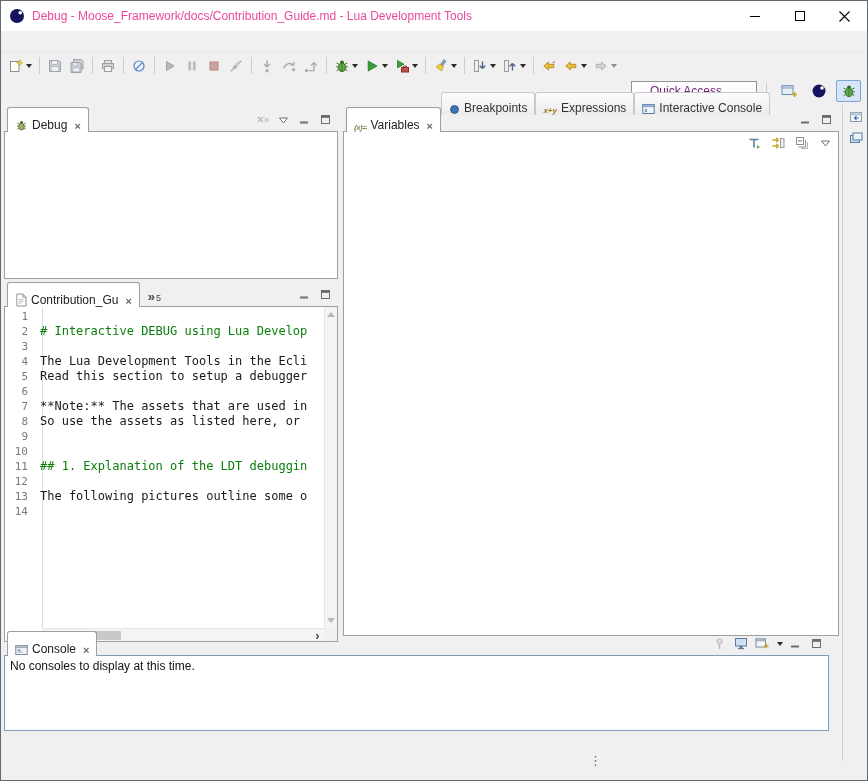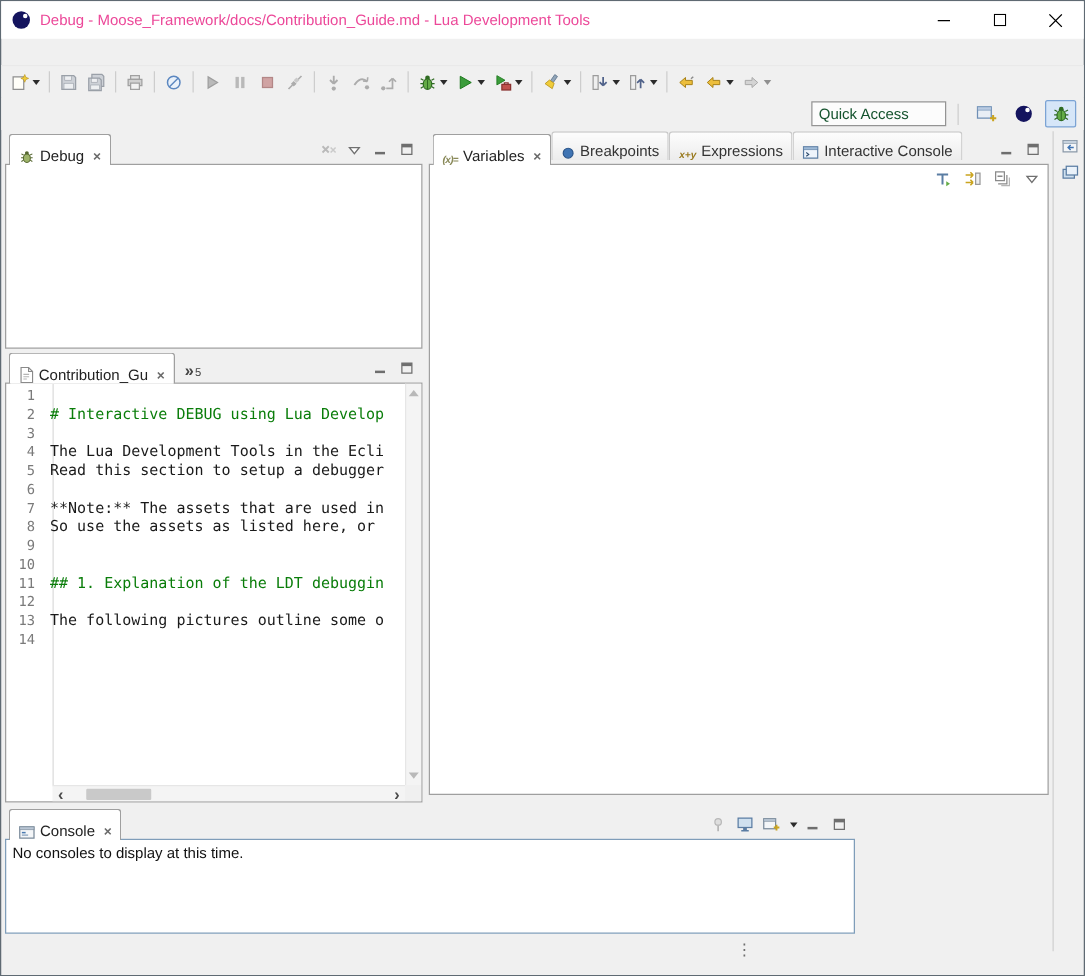--- a/index.html
+++ b/index.html
@@ -18,42 +18,42 @@
   .menu-item{padding:0 8px;height:21px;line-height:21px;cursor:default}
 
   
   .toolbar{position:absolute;top:51px;left:0;right:0;height:26px;display:flex;align-items:center;padding:0 4px;background:#f0f0f0;border-top:1px solid #e9e9e9}
   .tbtn{height:22px;min-width:20px;padding:0 2px;display:flex;align-items:center;justify-content:center;border:1px solid transparent;border-radius:2px}
   .tbtn svg{display:block}
   .dd{width:0;height:0;border-left:3px solid transparent;border-right:3px solid transparent;border-top:4px solid #2b2b2b;margin-left:2px}
   .dd.gray{border-top-color:#8b8b8b}
   .tsep{width:1px;height:17px;background:#cdcdcd;margin:0 4px}
   .row2{position:absolute;top:77px;left:0;right:0;height:26px;display:flex;align-items:center;justify-content:flex-end;padding-right:6px;gap:5px;background:#f0f0f0}
-  .qa{width:108px;height:20px;border:1px solid #949494;background:#fcfcfc;display:flex;align-items:center;padding:0 5px;color:#14532d}
+  .qa{width:126px;height:20px;border:1px solid #949494;background:#fcfcfc;display:flex;align-items:center;padding:0 18px;color:#701a75}
   .pbtn{width:25px;height:22px;display:flex;align-items:center;justify-content:center;border:1px solid transparent;border-radius:2px}
   .pbtn.active{background:#d6e6f8;border-color:#7ba3d4}
 
   
   .panel{position:absolute}
   .tabrow{position:absolute;top:0;left:0;right:0;height:25px;display:flex;align-items:flex-end;padding-left:3px;z-index:2}
   .tab{display:flex;align-items:flex-end;gap:4px;padding:0 7px;font-size:12px;color:#222;border-radius:3px 3px 0 0;white-space:nowrap}
   .tab.sel{background:#fff;border:1px solid #9f9f9f;border-bottom:none;height:25px;z-index:3}
-  .tab.unsel{background:linear-gradient(#fdfdfd,#ececec);border:1px solid #c9c9c9;border-bottom:none;height:23px;margin-bottom:4px;color:#333}
+  .tab.unsel{background:linear-gradient(#fdfdfd,#ececec);border:1px solid #c9c9c9;border-bottom:none;height:23px;margin-bottom:17px;color:#333}
   .panel-body{position:absolute;left:0;right:0;top:24px;bottom:0;background:#fff;border:1px solid #9f9f9f}
   .hdrbtns{margin-left:auto;display:flex;align-items:center;gap:4px;padding-right:4px;margin-bottom:5px}
   .hbtn{width:17px;height:15px;display:flex;align-items:center;justify-content:center}
   .xclose{font-size:11px;line-height:11px;color:#6b6b6b;margin-left:3px;font-weight:bold}
   .icx{font-size:8px;color:#8a8a5a;font-style:italic;font-weight:bold;letter-spacing:-0.5px}
   .icx2{font-size:8px;color:#997a1f;font-style:italic;font-weight:bold}
 
   
   .debug-panel{left:3px;top:106px;width:334px;height:172px}
   .editor-panel{left:3px;top:281px;width:334px;height:360px}
   .right-panel{left:342px;top:106px;width:496px;height:529px}
-  .console-panel{left:3px;top:646px;width:680px;height:100px}
+  .console-panel{left:3px;top:630px;width:825px;height:100px}
   .console-panel .panel-body{border:1px solid #7f9db9}
   .console-msg{padding:3px 5px;font-size:12px;color:#111}
 
   
   .gutterline{position:absolute;left:37px;top:0;bottom:13px;width:1px;background:#dcdcdc}
   .elines{position:absolute;left:0;top:2px;right:13px;bottom:13px;overflow:hidden;font-family:"DejaVu Sans Mono","Liberation Mono",monospace}
   .erow{display:flex;height:15px}
   .eln{width:30px;padding-right:7px;text-align:right;color:#7a7a7a;font-size:11px;line-height:15px;flex:none}
   .elt{flex:1;padding-left:5px;font-size:12px;line-height:15px;white-space:pre;overflow:hidden}
   .elt.h{color:#0a7d0a;font-weight:normal}

